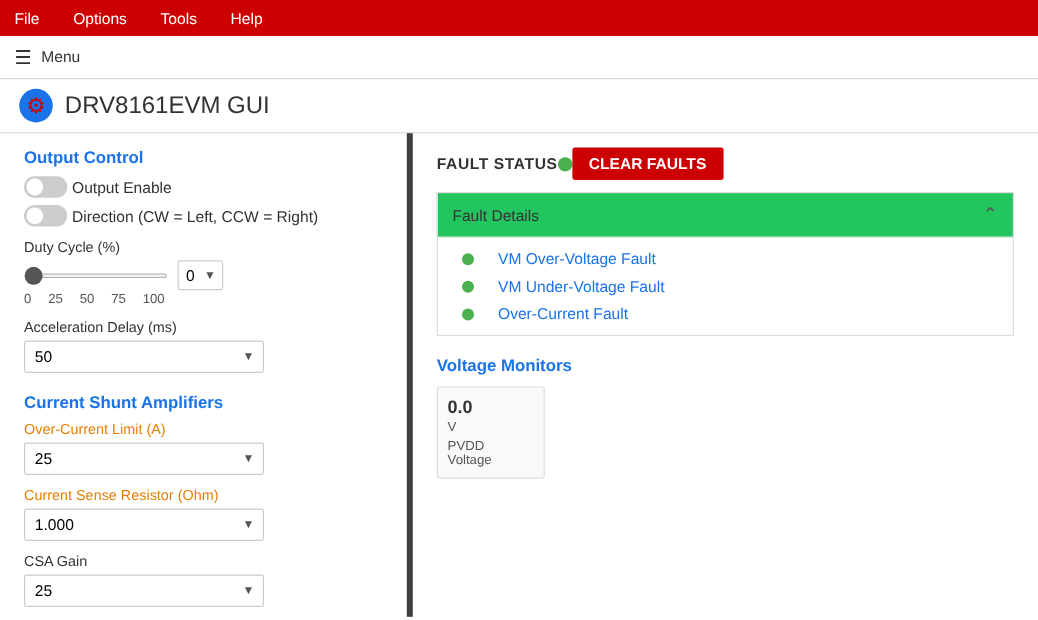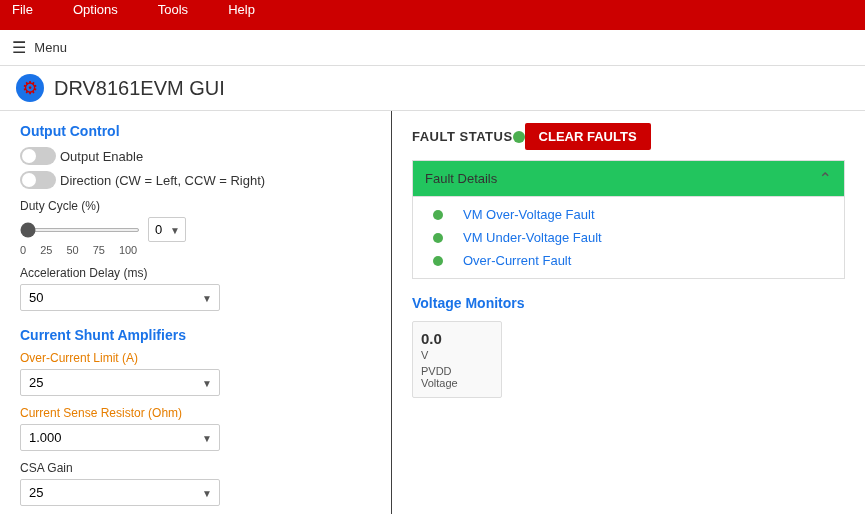--- a/index.html
+++ b/index.html
@@ -3,23 +3,24 @@
   <meta charset="utf-8">
   <style>
     * { box-sizing: border-box; margin: 0; padding: 0; font-family: Arial, sans-serif; }
     body { width: 865px; height: 517px; overflow: hidden; background: #fff; font-size: 13px; }
 
     
     .menu-bar {
       background: #c00;
       color: #fff;
       display: flex;
+      align-items: center;
       height: 30px;
       padding: 0 8px;
-      gap: 32px;
+      gap: 20px;
     }
     .menu-bar span {
       cursor: pointer;
       font-size: 13px;
       padding: 2px 4px;
     }
 
     
     .hamburger-bar {
       display: flex;
@@ -52,24 +53,24 @@
     .app-title { font-size: 20px; color: #333; font-weight: normal; }
 
     
     .main-content {
       display: flex;
       height: calc(517px - 30px - 36px - 48px);
     }
 
     
     .left-panel {
-      width: 392px;
+      width: 344px;
       padding: 12px 20px;
       overflow-y: auto;
-      border-right: 1px solid #404040;
+      border-right: 5px solid #404040;
     }
 
     .section-title {
       color: #1a73e8;
       font-size: 14px;
       font-weight: bold;
       margin-bottom: 8px;
     }
 
     .toggle-row {

